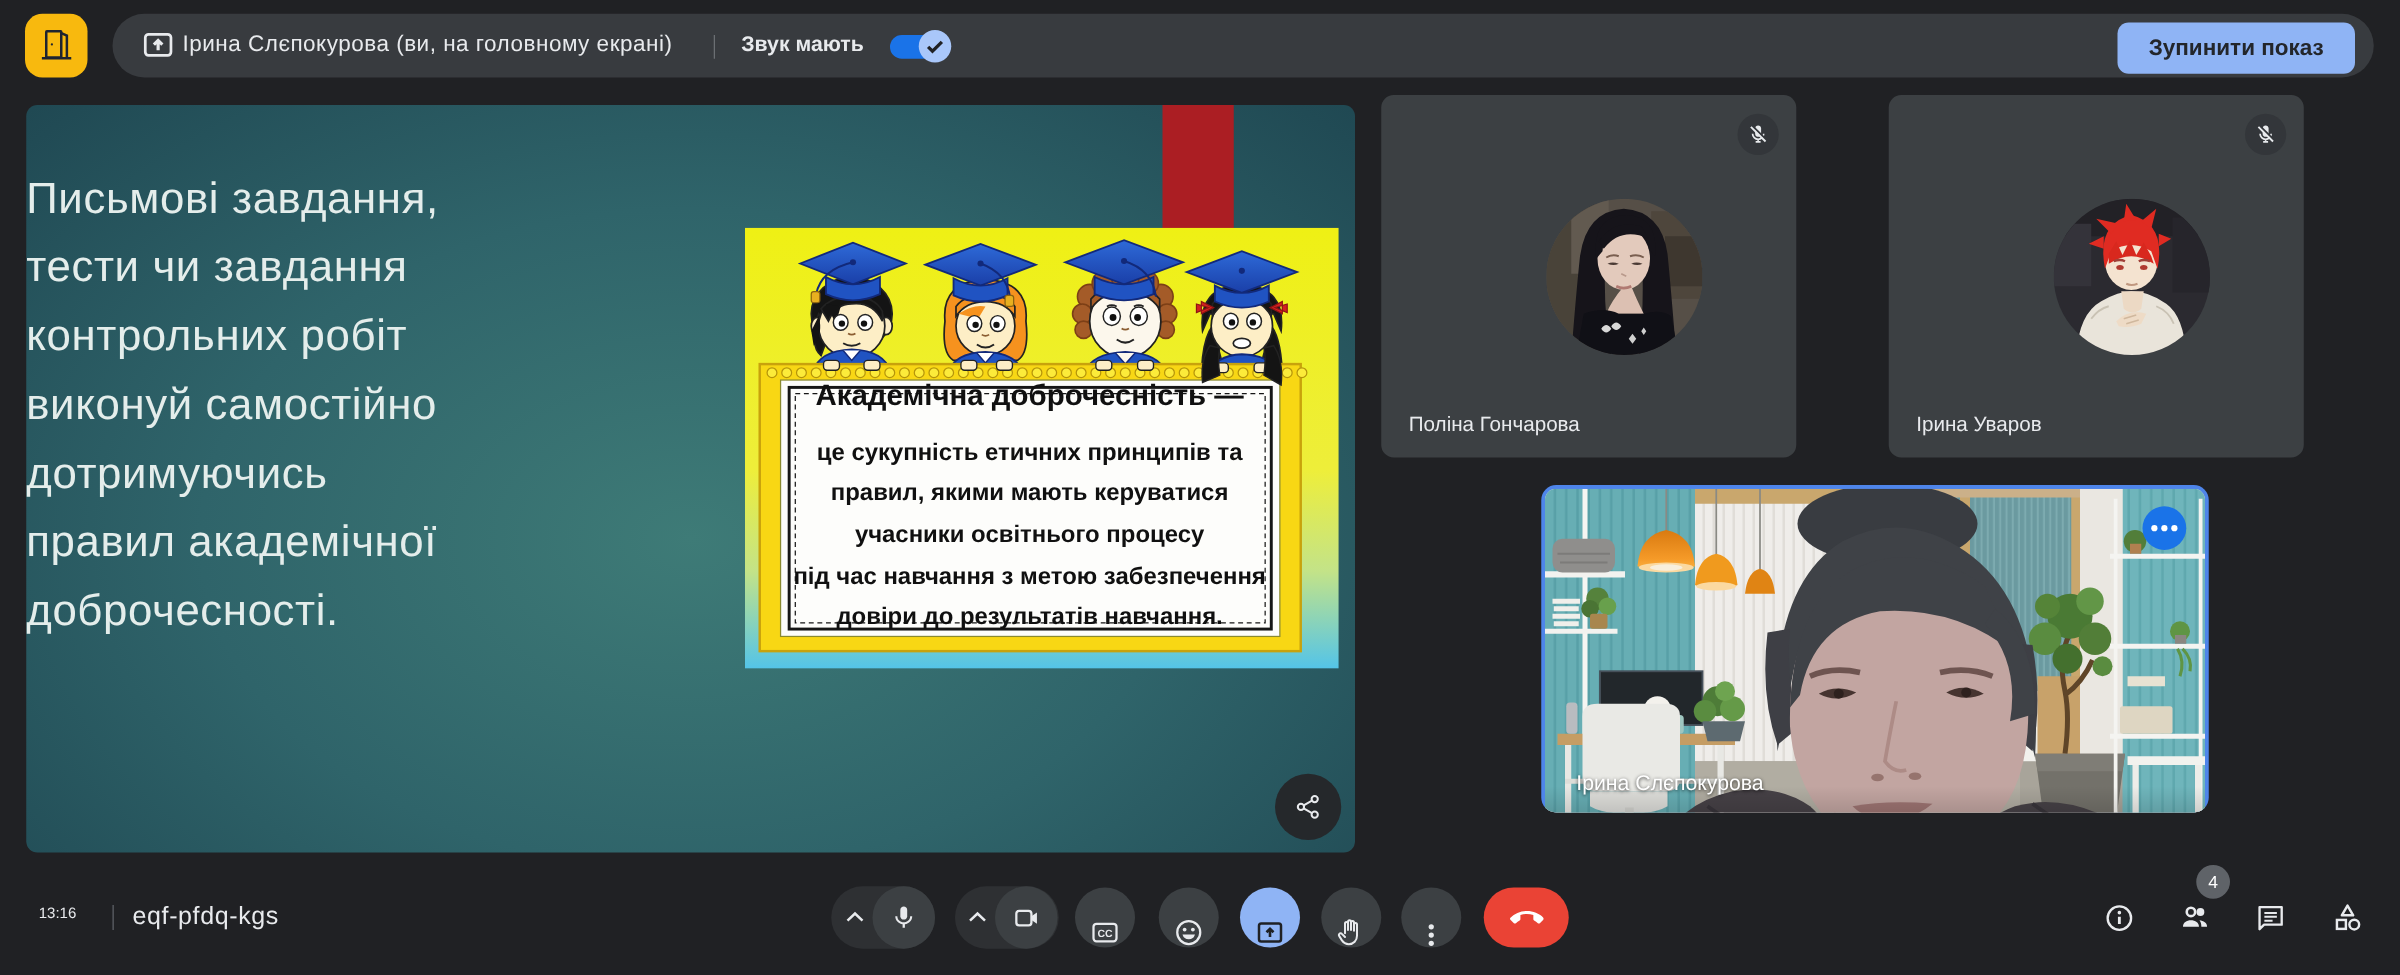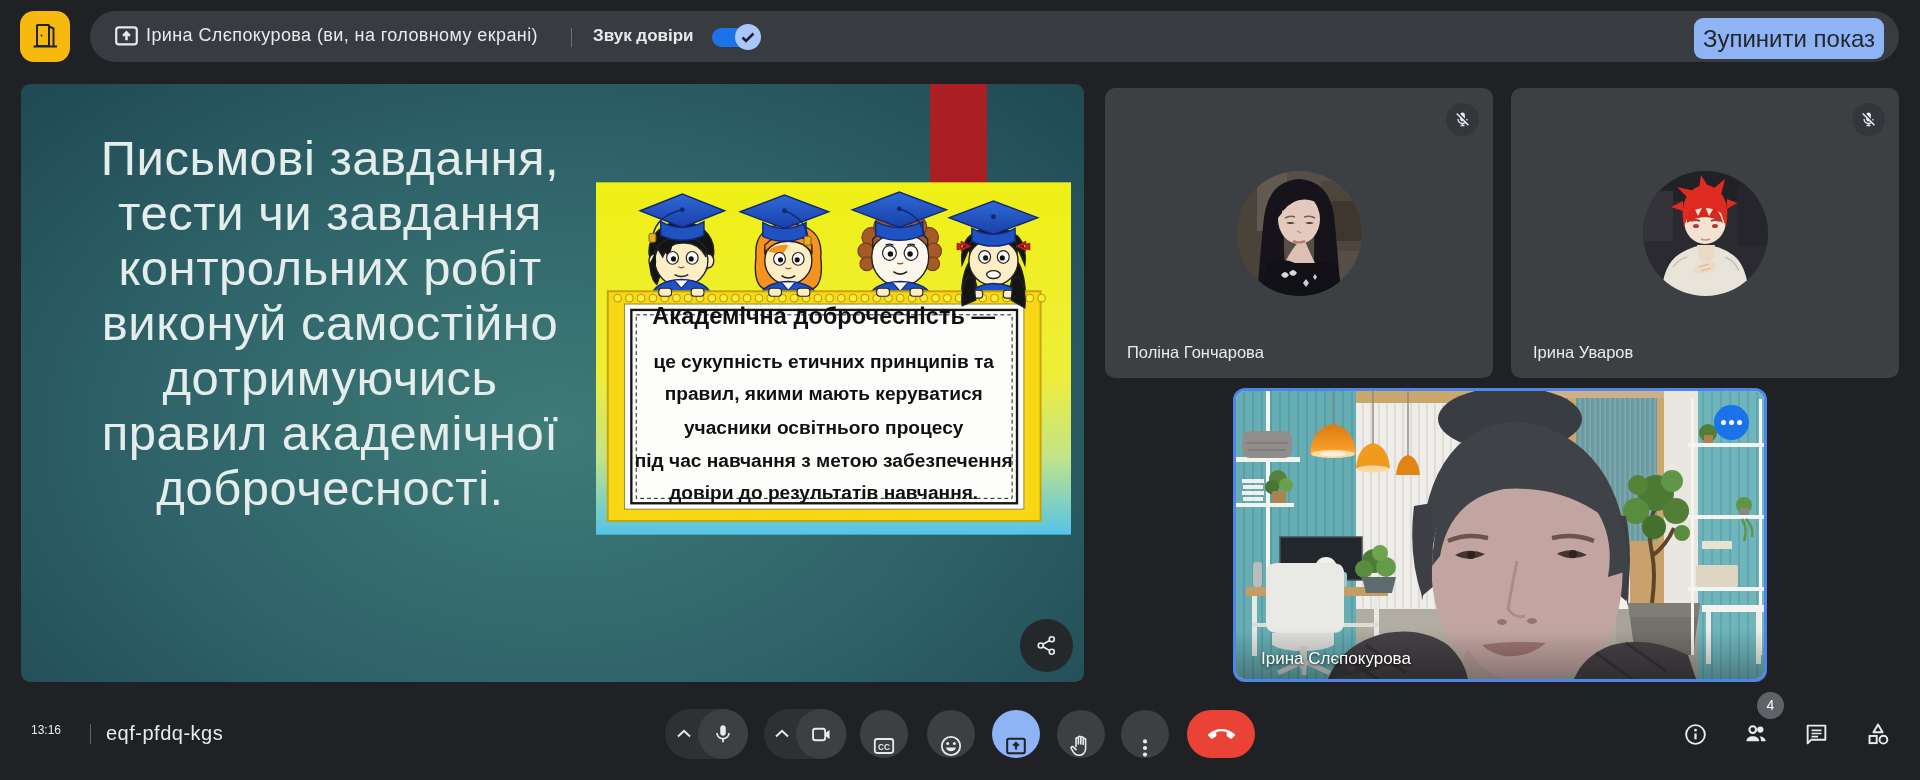--- a/index.html
+++ b/index.html
@@ -8,38 +8,38 @@
   .abs { position:absolute; }
   
   #logo { left:20px; top:11px; width:50px; height:51px; border-radius:14px; background:#f8b90e; }
   #toppill { left:90px; top:11px; width:1809px; height:51px; border-radius:26px; background:#383b3f; }
   #topname { left:146px; top:25px; font-size:18px; color:#e8eaed; letter-spacing:0.4px; }
   #topsep { left:571px; top:28px; width:1px; height:19px; background:#6b6f73; }
   #soundlbl { left:593px; top:26px; font-size:17px; font-weight:bold; color:#e8eaed; }
   #togtrack { left:712px; top:28px; width:40px; height:19px; border-radius:10px; background:#1a73e8; }
   #togknob { left:735px; top:24px; width:26px; height:26px; border-radius:50%; background:#a9c7fa; }
   #stopbtn { left:1694px; top:18px; width:190px; height:41px; border-radius:9px; background:#8fb4f5;
-     color:#23262b; font-size:24px; text-align:center; line-height:41px; }
+     color:#23262b; font-size:18px; text-align:center; line-height:41px;font-weight:bold; }
   
   #slide { left:21px; top:84px; width:1063px; height:598px; border-radius:9px; overflow:hidden;
     background:radial-gradient(ellipse 980px 660px at 50% 58%, #3e7b77 0%, #2f646a 40%, #214b55 72%, #173843 100%); }
   #ribbon { left:909px; top:0; width:57px; height:114px; background:#ab1e23; }
-  #slidetext { left:0px; top:47px; width:618px; font-size:49px; line-height:55px; color:#e4edeb;
-     text-align:center; letter-spacing:0.5px; }
+  #slidetext { left:0px; top:47px; width:618px; font-size:35px; line-height:55px; color:#e4edeb;
+     text-align:left; letter-spacing:0.5px; }
   #sharebtn { left:999px; top:535px; width:53px; height:53px; border-radius:50%; background:#25282b; }
   #cartoon { left:575px; top:96px; width:475px; height:357px; }
   
-  .tile { top:88px; width:388px; height:290px; border-radius:10px; background:#3c4043; overflow:hidden; }
+  .tile { top:76px; width:332px; height:290px; border-radius:10px; background:#3c4043; overflow:hidden; }
   #tile1 { left:1105px; } #tile2 { left:1511px; }
   .tname { left:22px; bottom:16px; font-size:16.5px; color:#e8eaed; }
   .micoff { right:14px; top:15px; width:33px; height:33px; border-radius:50%; background:#33363a;
      display:flex; align-items:center; justify-content:center; }
   .avatar { left:132px; top:83px; width:125px; height:125px; border-radius:50%; overflow:hidden; }
   
-  #self { left:1233px; top:388px; width:534px; height:294px; border-radius:12px; background:#4e85ea;
+  #self { left:1233px; top:388px; width:534px; height:262px; border-radius:12px; background:#4e85ea;
      overflow:hidden; }
   #selfscene { left:3px; top:3px; width:528px; height:288px; border-radius:9px; overflow:hidden; }
   #selfname { left:28px; bottom:13px; font-size:17px; color:#fff; text-shadow:0 1px 3px rgba(0,0,0,0.8); }
   #dots3 { left:481px; top:17px; width:35px; height:35px; border-radius:50%; background:#1a73e8;
      display:flex; align-items:center; justify-content:center; gap:3px; }
   #dots3 i { width:5px; height:5px; border-radius:50%; background:#fff; }
   
   #clock { left:31px; top:723px; font-size:12px; color:#e8eaed; }
   #botsep { left:90px; top:724px; width:1px; height:20px; background:#5f6368; }
   #mcode { left:106px; top:722px; font-size:20px; color:#e8eaed; letter-spacing:0.5px; }
@@ -64,21 +64,21 @@
   <circle cx="9.5" cy="12.5" r="0.9" fill="#1e2430" stroke="none"></circle>
   <path d="M17 3.5 L21.5 5.5 V23.5"></path>
   <path d="M1.5 23.5 H25"></path>
 </svg>
 <svg class="abs" style="left:112px;top:22px" width="29" height="29" viewBox="0 0 24 24" fill="none" stroke="#e8eaed" stroke-width="1.8">
   <rect x="3.5" y="4.5" width="17" height="14" rx="2.2"></rect>
   <path d="M12 15 V9 M9.2 11.4 L12 8.6 L14.8 11.4" stroke-width="2.1"></path>
 </svg>
 <div class="abs" id="topname">Ірина Слєпокурова (ви, на головному екрані)</div>
 <div class="abs" id="topsep"></div>
-<div class="abs" id="soundlbl">Звук довіри</div>
+<div class="abs" id="soundlbl">Звук мають</div>
 <div class="abs" id="togtrack"></div>
 <div class="abs" id="togknob"></div>
 <svg class="abs" style="left:739px;top:28px" width="18" height="18" viewBox="0 0 18 18" fill="none" stroke="#202124" stroke-width="2.6">
   <path d="M3.5 9.5 L7 13 L14.5 5.5"></path>
 </svg>
 <div class="abs" id="stopbtn">Зупинити показ</div>
 
 <div class="abs" id="slide">
   <div class="abs" id="ribbon"></div>
   <div class="abs" id="slidetext">Письмові завдання,<br>тести чи завдання<br>контрольних робіт<br>виконуй самостійно<br>дотримуючись<br>правил академічної<br>доброчесності.</div>

